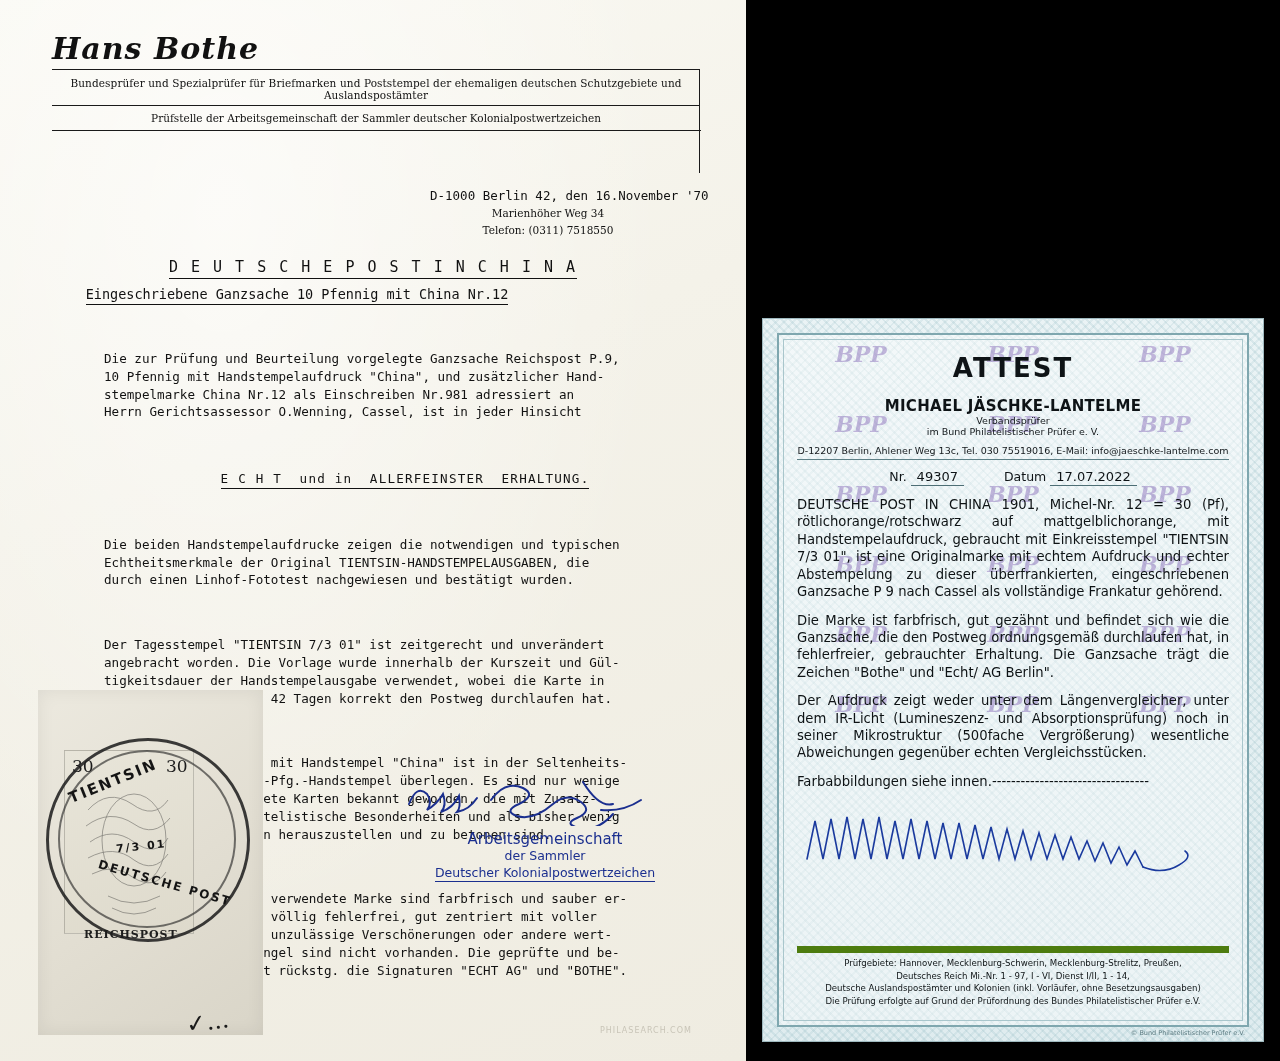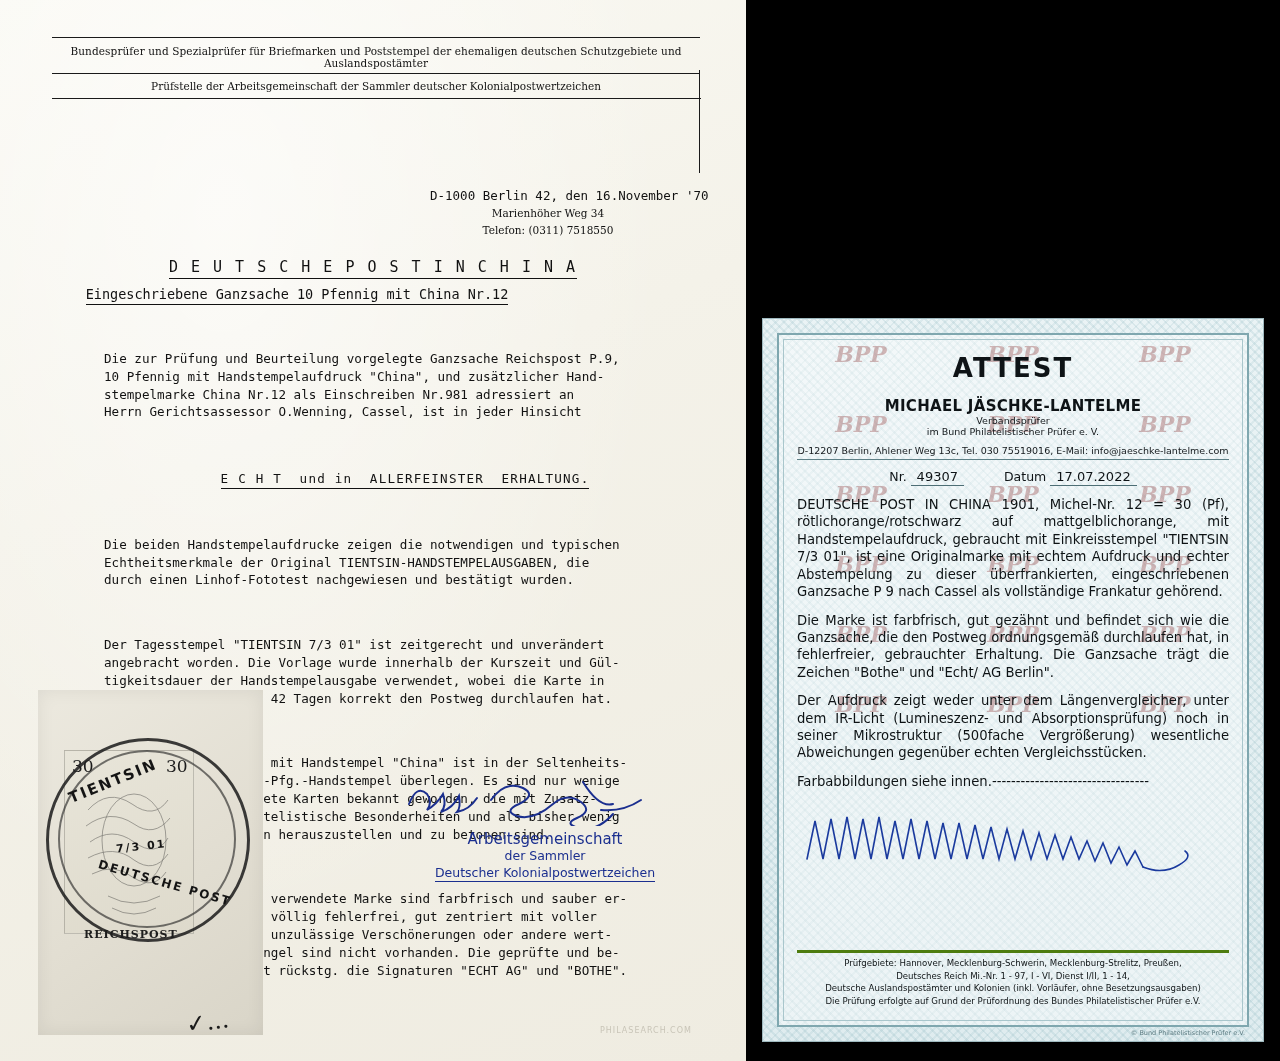--- a/index.html
+++ b/index.html
@@ -322,21 +322,21 @@
     opacity: 0.30;
     pointer-events: none;
   }
   .bpp-row {
     display: flex;
     justify-content: space-around;
     font-family: "DejaVu Serif", serif;
     font-weight: bold;
     font-style: italic;
     font-size: 22px;
-    color: #7f1d1d;
+    color: #4c1d95;
     margin-bottom: 44px;
   }
   .cr-content {
     position: absolute;
     left: 34px; top: 34px;
     width: 432px;
   }
   .cr-title {
     text-align: center;
     font-family: "DejaVu Sans", sans-serif;
@@ -405,41 +405,42 @@
   }
   .cr-footer {
     position: absolute;
     left: 34px; bottom: 34px;
     width: 432px;
     text-align: center;
     font-family: "DejaVu Sans", sans-serif;
     font-size: 8.6px;
     line-height: 1.45;
     color: #101517;
-    border-top: 3px solid #4d7c0f;
+    border-top: 7px solid #4d7c0f;
     padding-top: 4px;
     margin-top: 20px;
   }
   .cr-copyright {
     position: absolute;
     right: 18px; bottom: 4px;
     font-family: "DejaVu Sans", sans-serif;
     font-size: 6.5px;
     color: #5c7b81;
   }
 </style>
 </head>
 <body>
 
 <div class="page">
 
   <div class="cert-left">
     <div class="cert-left-inner">
 
       <div class="letterhead">
+        <div class="lh-name">Hans Bothe</div>
         <div class="lh-rule-top"></div>
         <div class="lh-sub1">Bundesprüfer und Spezialprüfer für Briefmarken und Poststempel der ehemaligen deutschen Schutzgebiete und Auslandspostämter</div>
         <div class="lh-rule-mid"></div>
         <div class="lh-sub2">Prüfstelle der Arbeitsgemeinschaft der Sammler deutscher Kolonialpostwertzeichen</div>
         <div class="lh-box-bottom"></div>
         <div class="lh-vert"></div>
       </div>
 
 
       <div class="addr-block">

